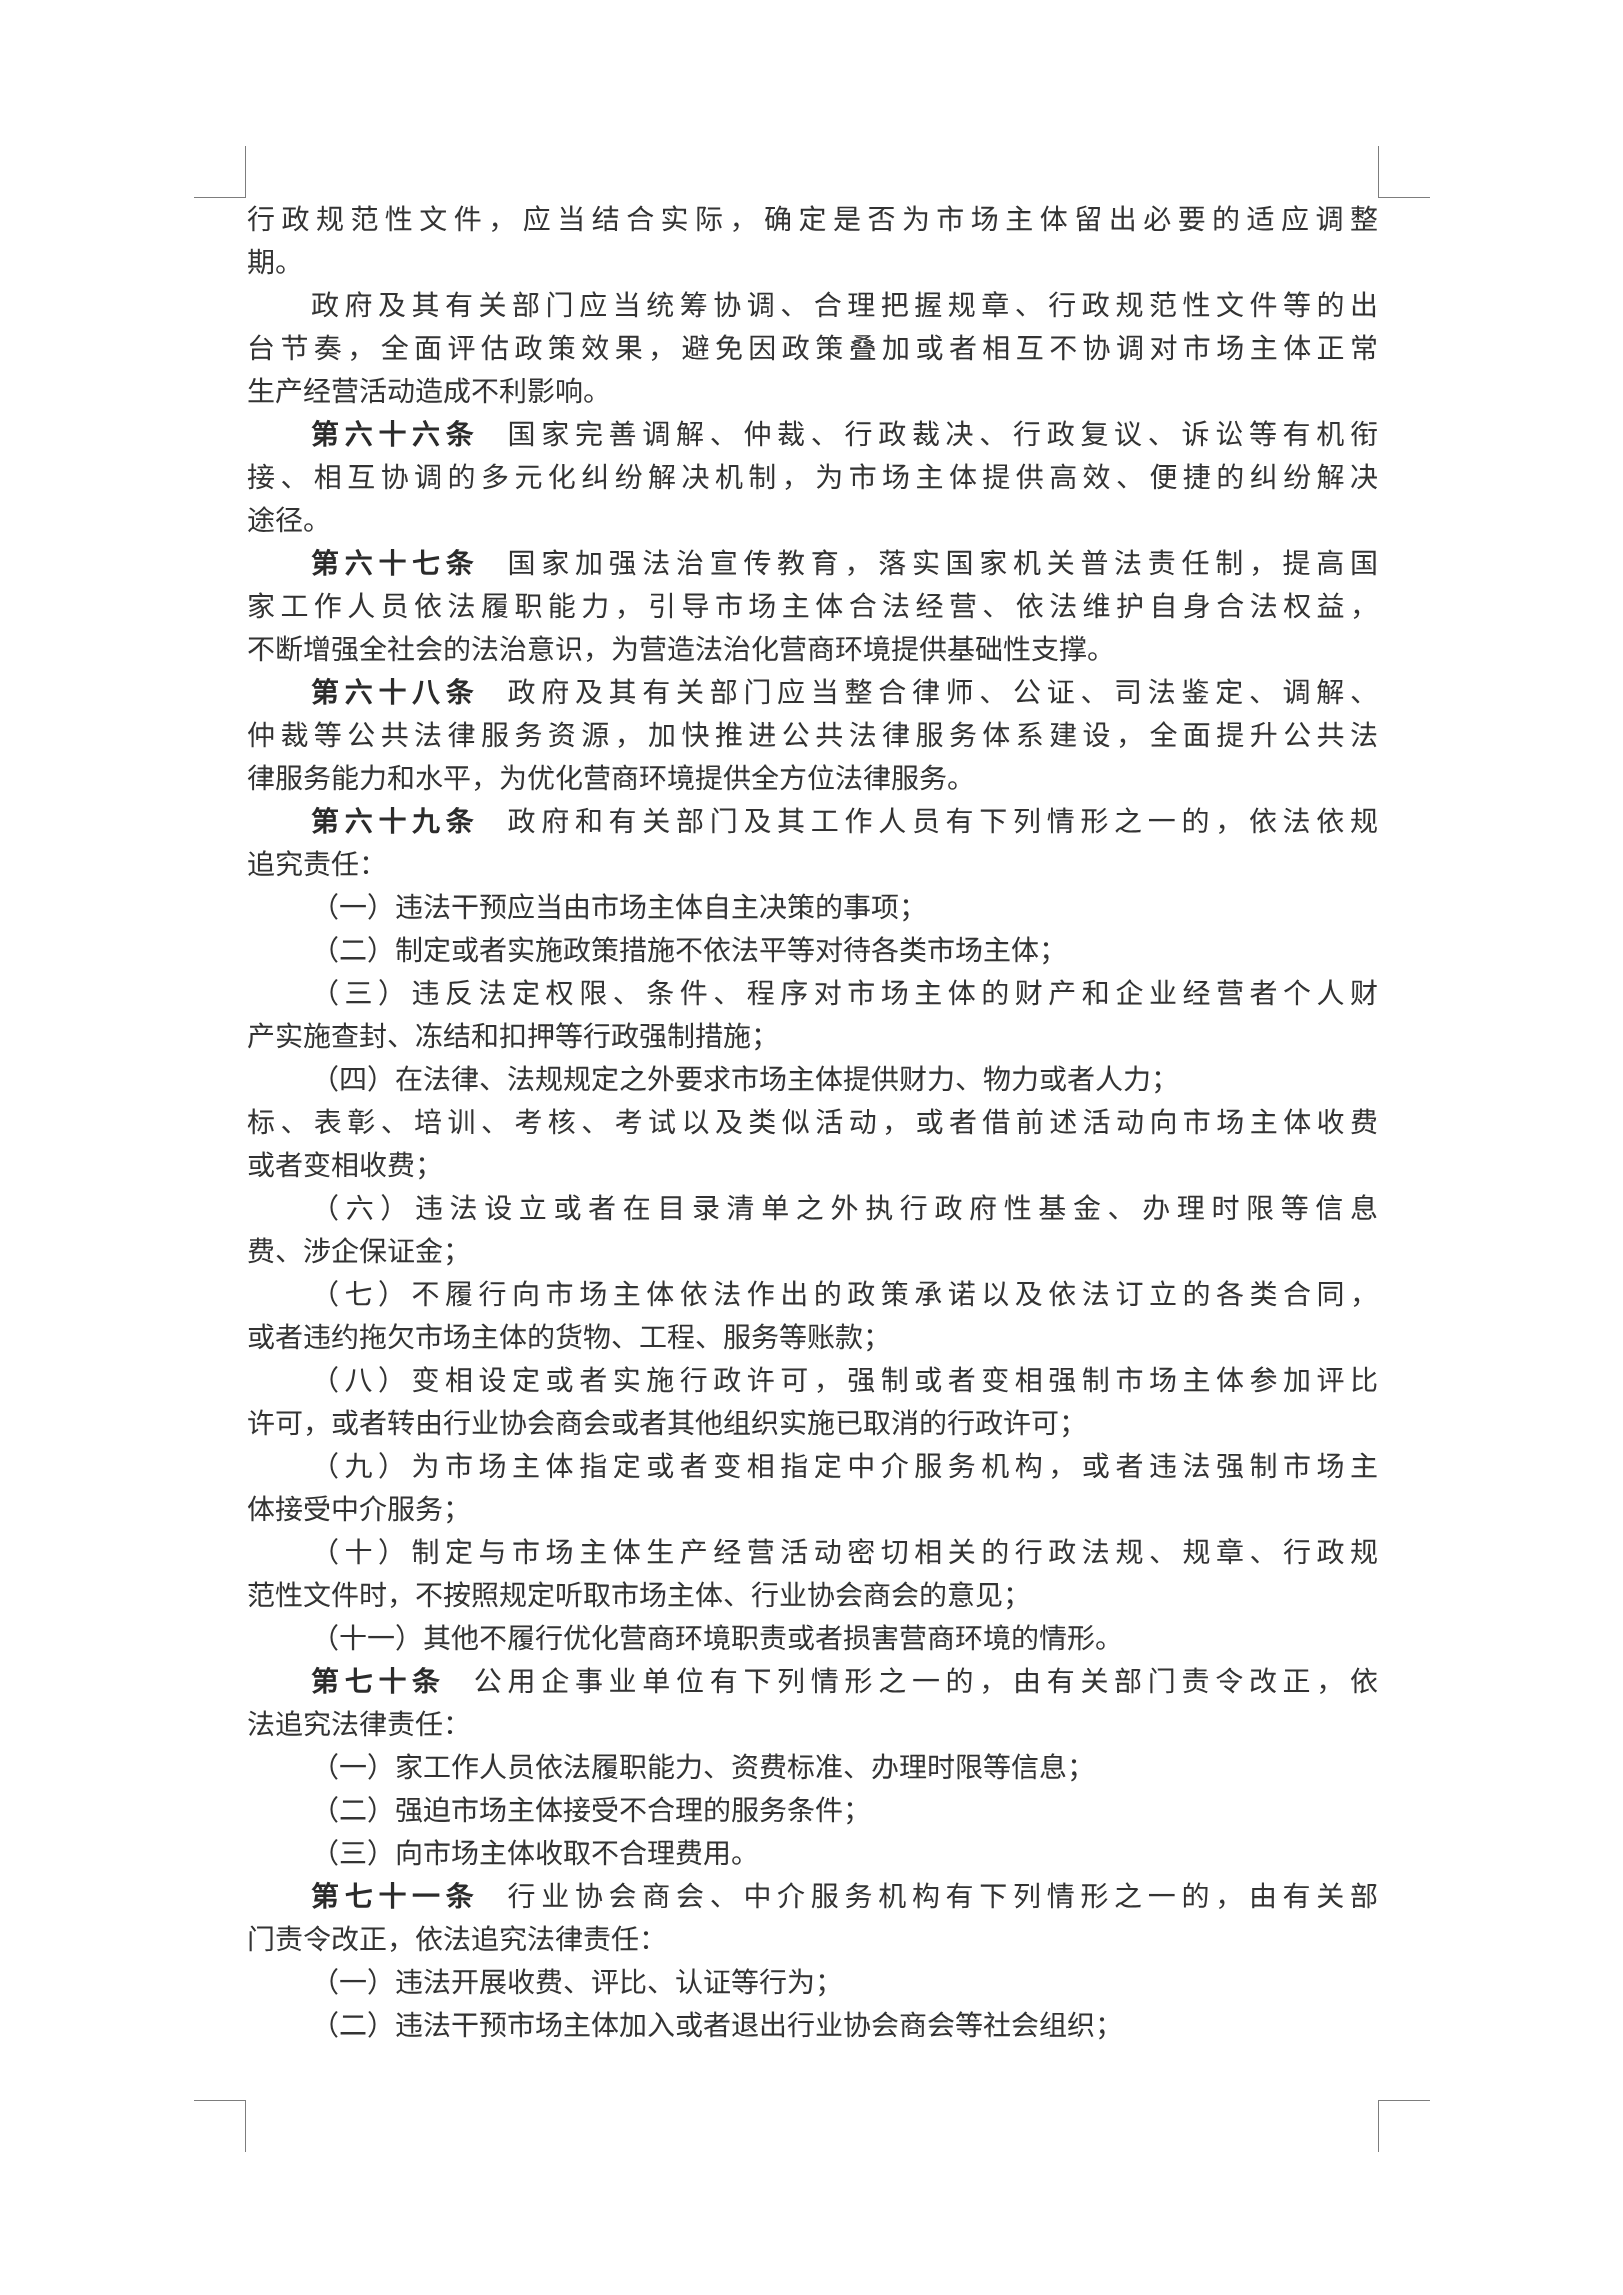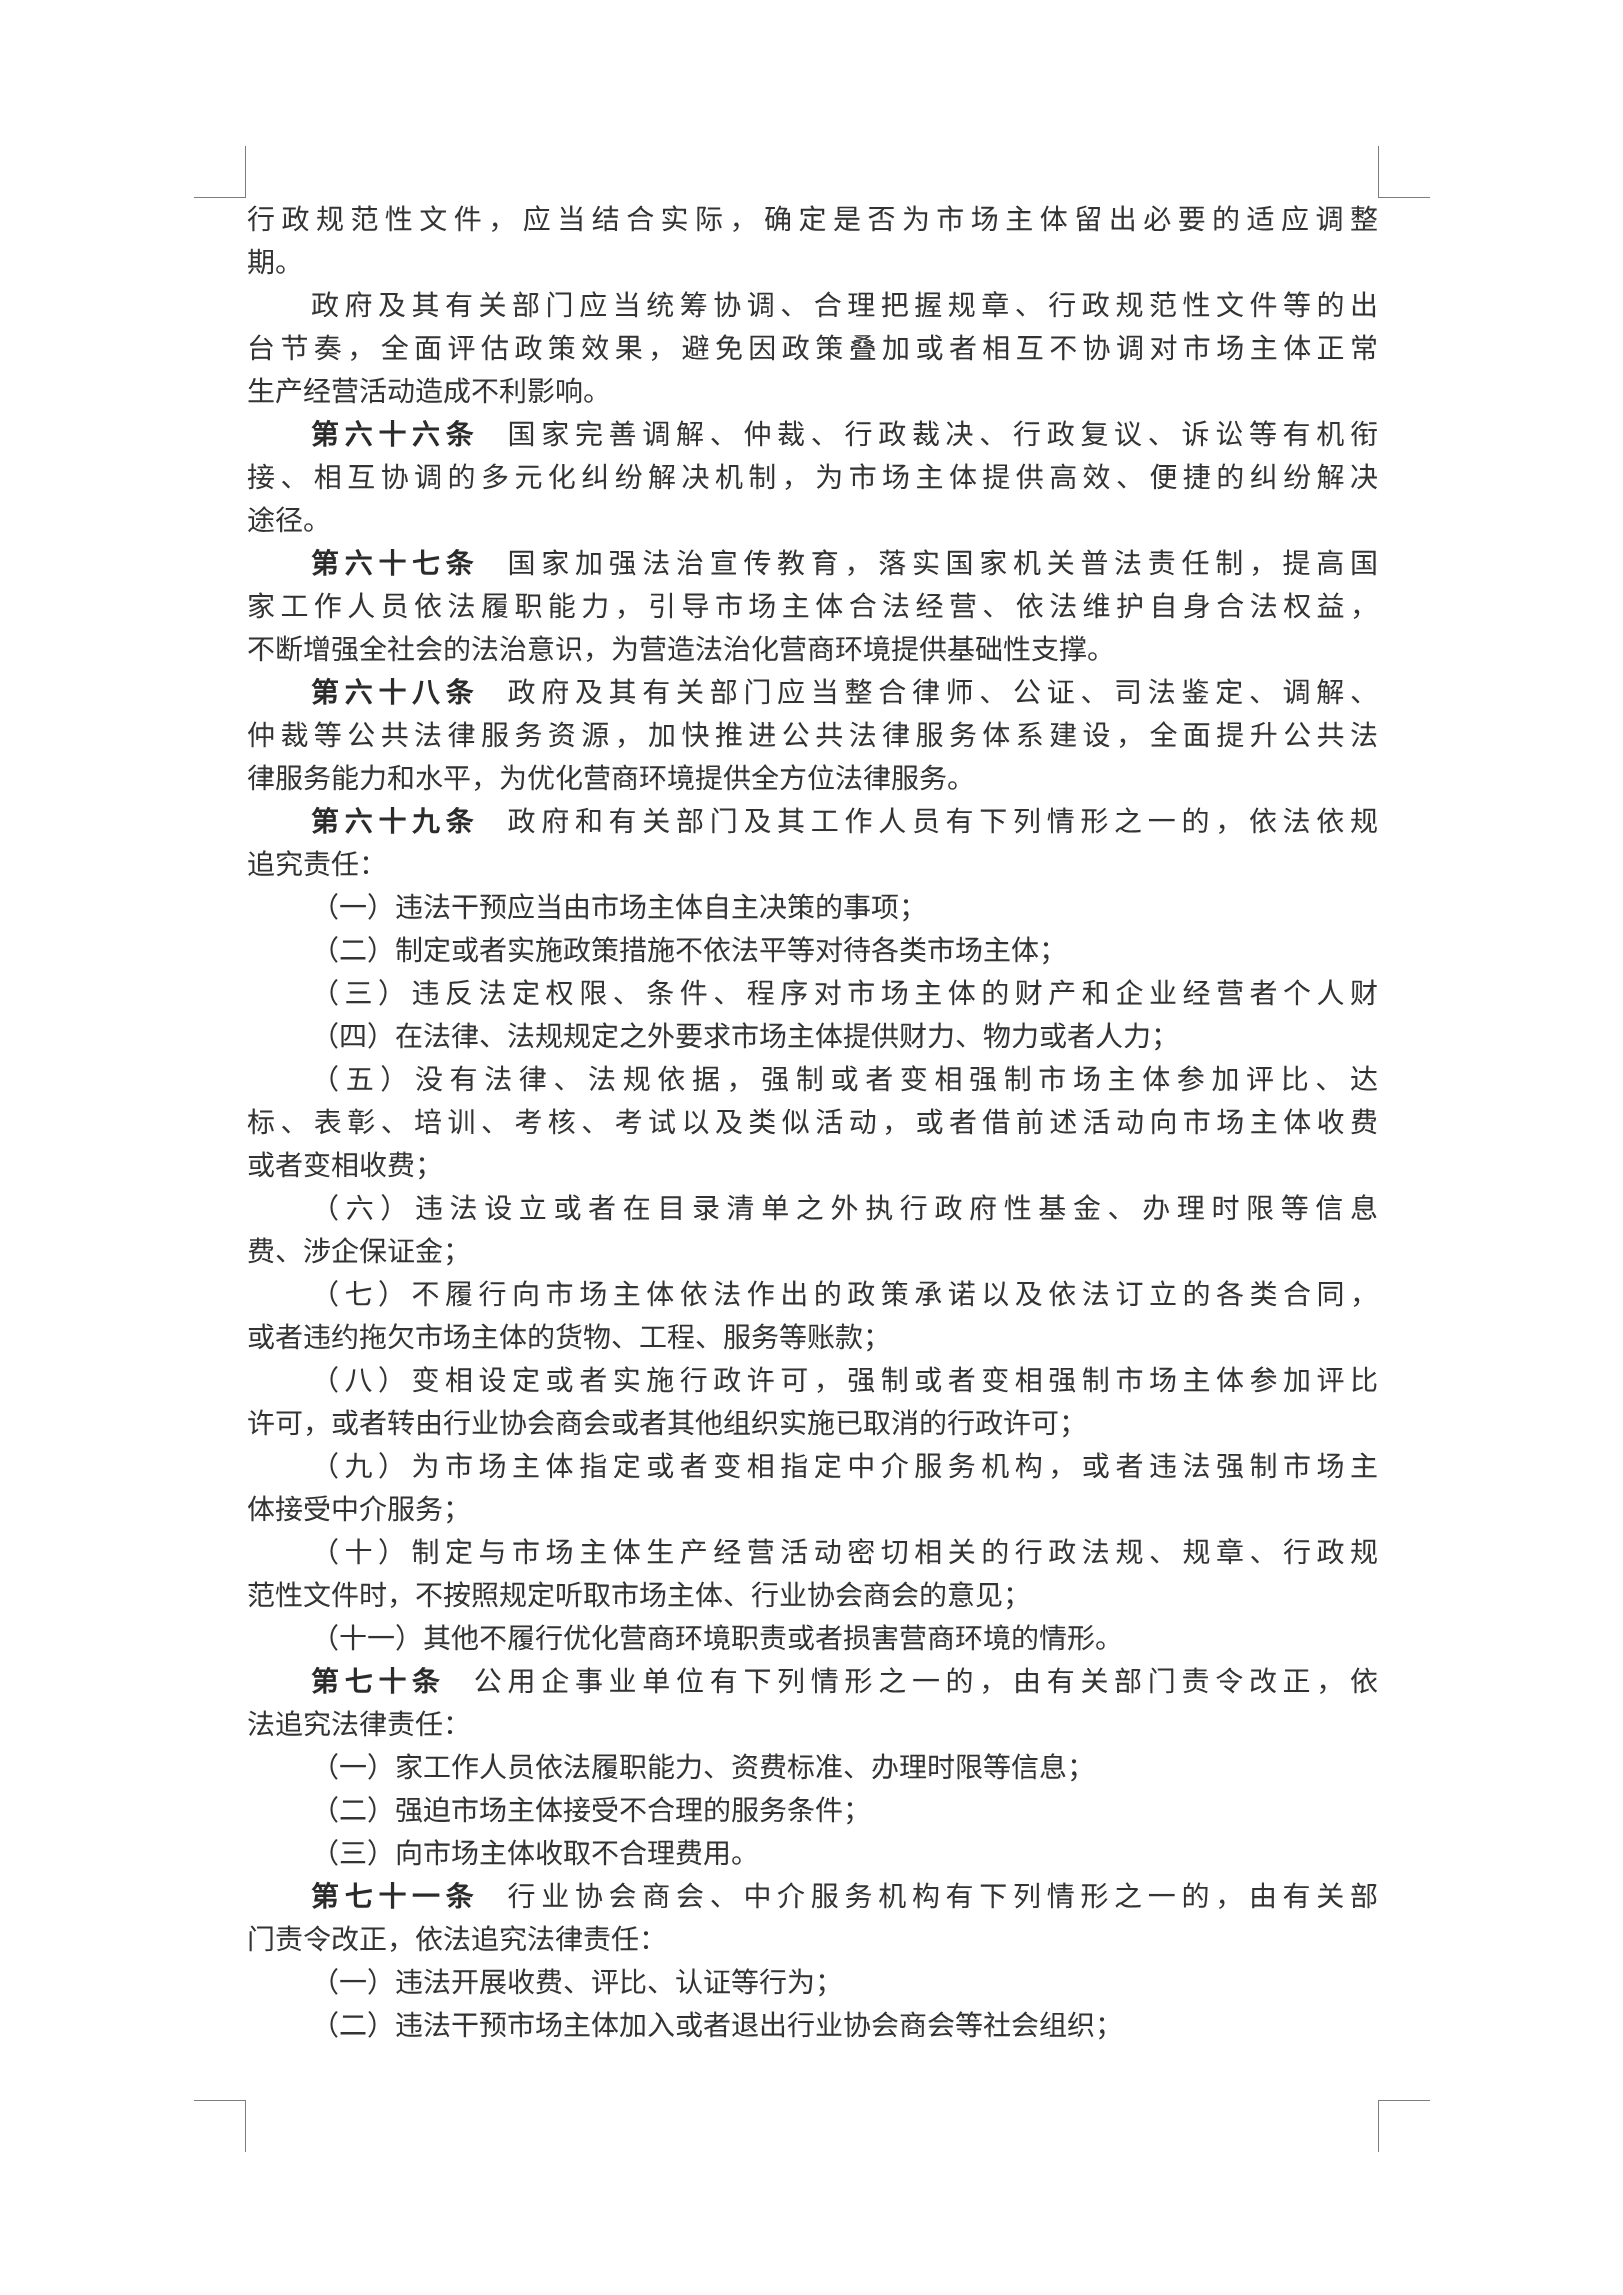--- a/index.html
+++ b/index.html
@@ -76,22 +76,22 @@
       <div class="line fill"><span class="body">家工作人员依法履职能力，引导市场主体合法经营、依法维护自身合法权益，</span></div>
       <div class="line nofill"><span class="body">不断增强全社会的法治意识，为营造法治化营商环境提供基础性支撑。</span></div>
       <div class="line fill indent"><b class="art" style="color: rgb(43, 43, 43);">第六十八条</b><span class="body">政府及其有关部门应当整合律师、公证、司法鉴定、调解、</span></div>
       <div class="line fill"><span class="body">仲裁等公共法律服务资源，加快推进公共法律服务体系建设，全面提升公共法</span></div>
       <div class="line nofill"><span class="body">律服务能力和水平，为优化营商环境提供全方位法律服务。</span></div>
       <div class="line fill indent"><b class="art" style="color: rgb(43, 43, 43);">第六十九条</b><span class="body">政府和有关部门及其工作人员有下列情形之一的，依法依规</span></div>
       <div class="line nofill"><span class="body">追究责任：</span></div>
       <div class="line nofill indent"><span class="body">（一）违法干预应当由市场主体自主决策的事项；</span></div>
       <div class="line nofill indent"><span class="body">（二）制定或者实施政策措施不依法平等对待各类市场主体；</span></div>
       <div class="line fill indent"><span class="body">（三）违反法定权限、条件、程序对市场主体的财产和企业经营者个人财</span></div>
+      <div class="line nofill"><span class="body">产实施查封、冻结和扣押等行政强制措施；</span></div>
       <div class="line nofill indent"><span class="body">（四）在法律、法规规定之外要求市场主体提供财力、物力或者人力；</span></div>
-      <div class="line fill indent"><span class="body">（五）没有法律、法规依据，强制或者变相强制市场主体参加评比、达</span></div>
       <div class="line fill"><span class="body">标、表彰、培训、考核、考试以及类似活动，或者借前述活动向市场主体收费</span></div>
       <div class="line nofill"><span class="body">或者变相收费；</span></div>
       <div class="line fill indent"><span class="body">（六）违法设立或者在目录清单之外执行政府性基金、办理时限等信息</span></div>
       <div class="line nofill"><span class="body">费、涉企保证金；</span></div>
       <div class="line fill indent"><span class="body">（七）不履行向市场主体依法作出的政策承诺以及依法订立的各类合同，</span></div>
       <div class="line nofill"><span class="body">或者违约拖欠市场主体的货物、工程、服务等账款；</span></div>
       <div class="line fill indent"><span class="body">（八）变相设定或者实施行政许可，强制或者变相强制市场主体参加评比</span></div>
       <div class="line nofill"><span class="body">许可，或者转由行业协会商会或者其他组织实施已取消的行政许可；</span></div>
       <div class="line fill indent"><span class="body">（九）为市场主体指定或者变相指定中介服务机构，或者违法强制市场主</span></div>
       <div class="line nofill"><span class="body">体接受中介服务；</span></div>

